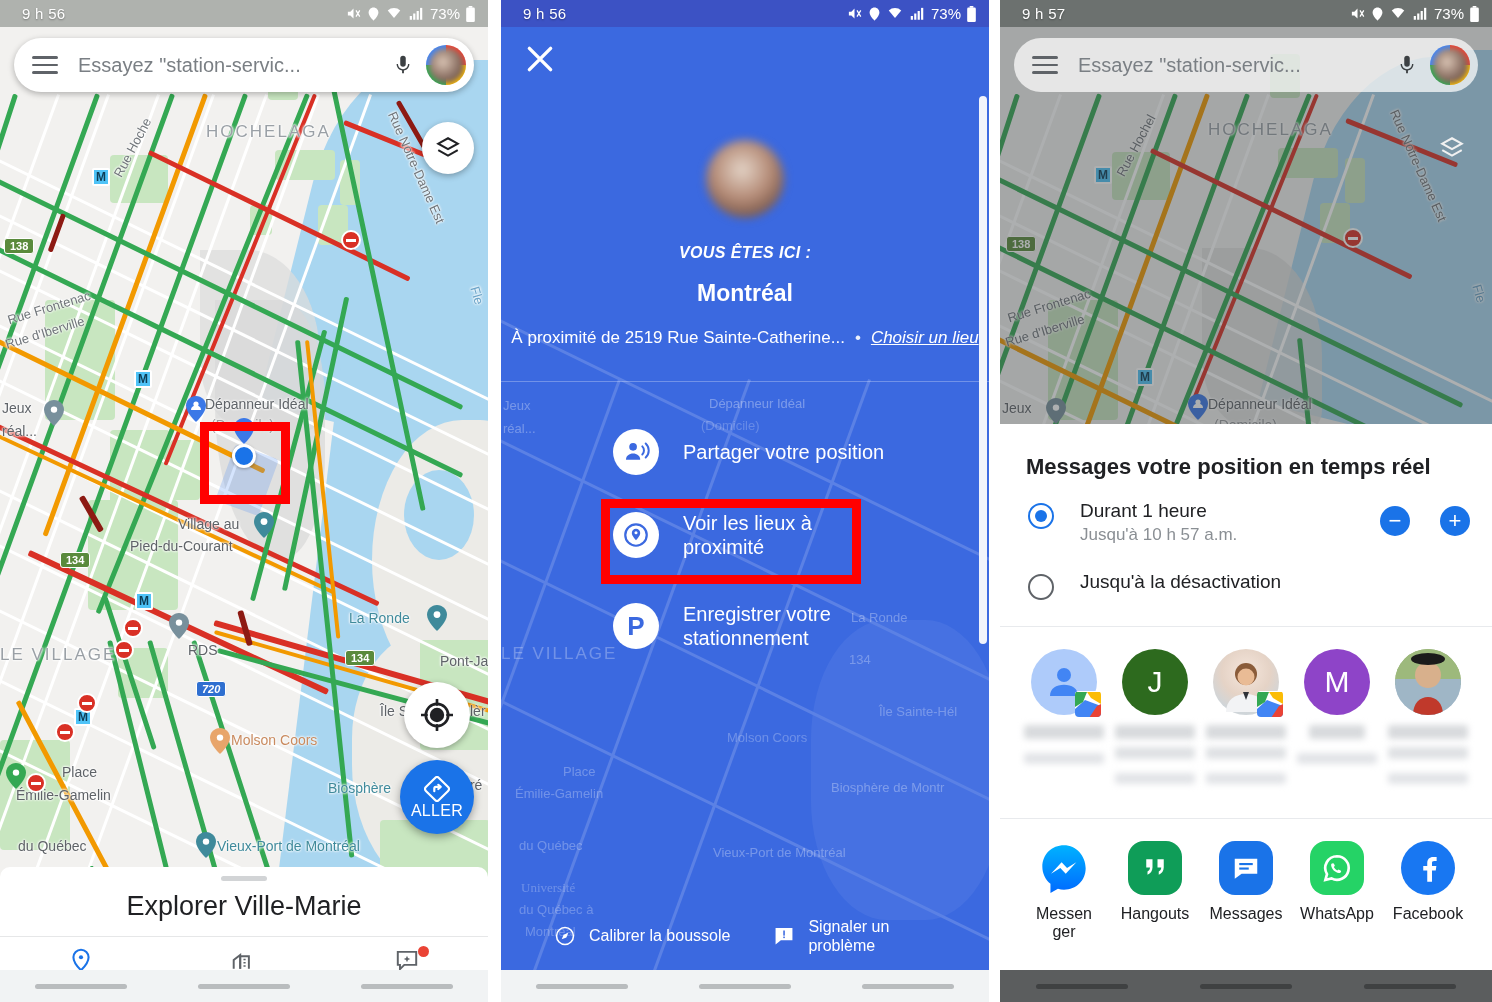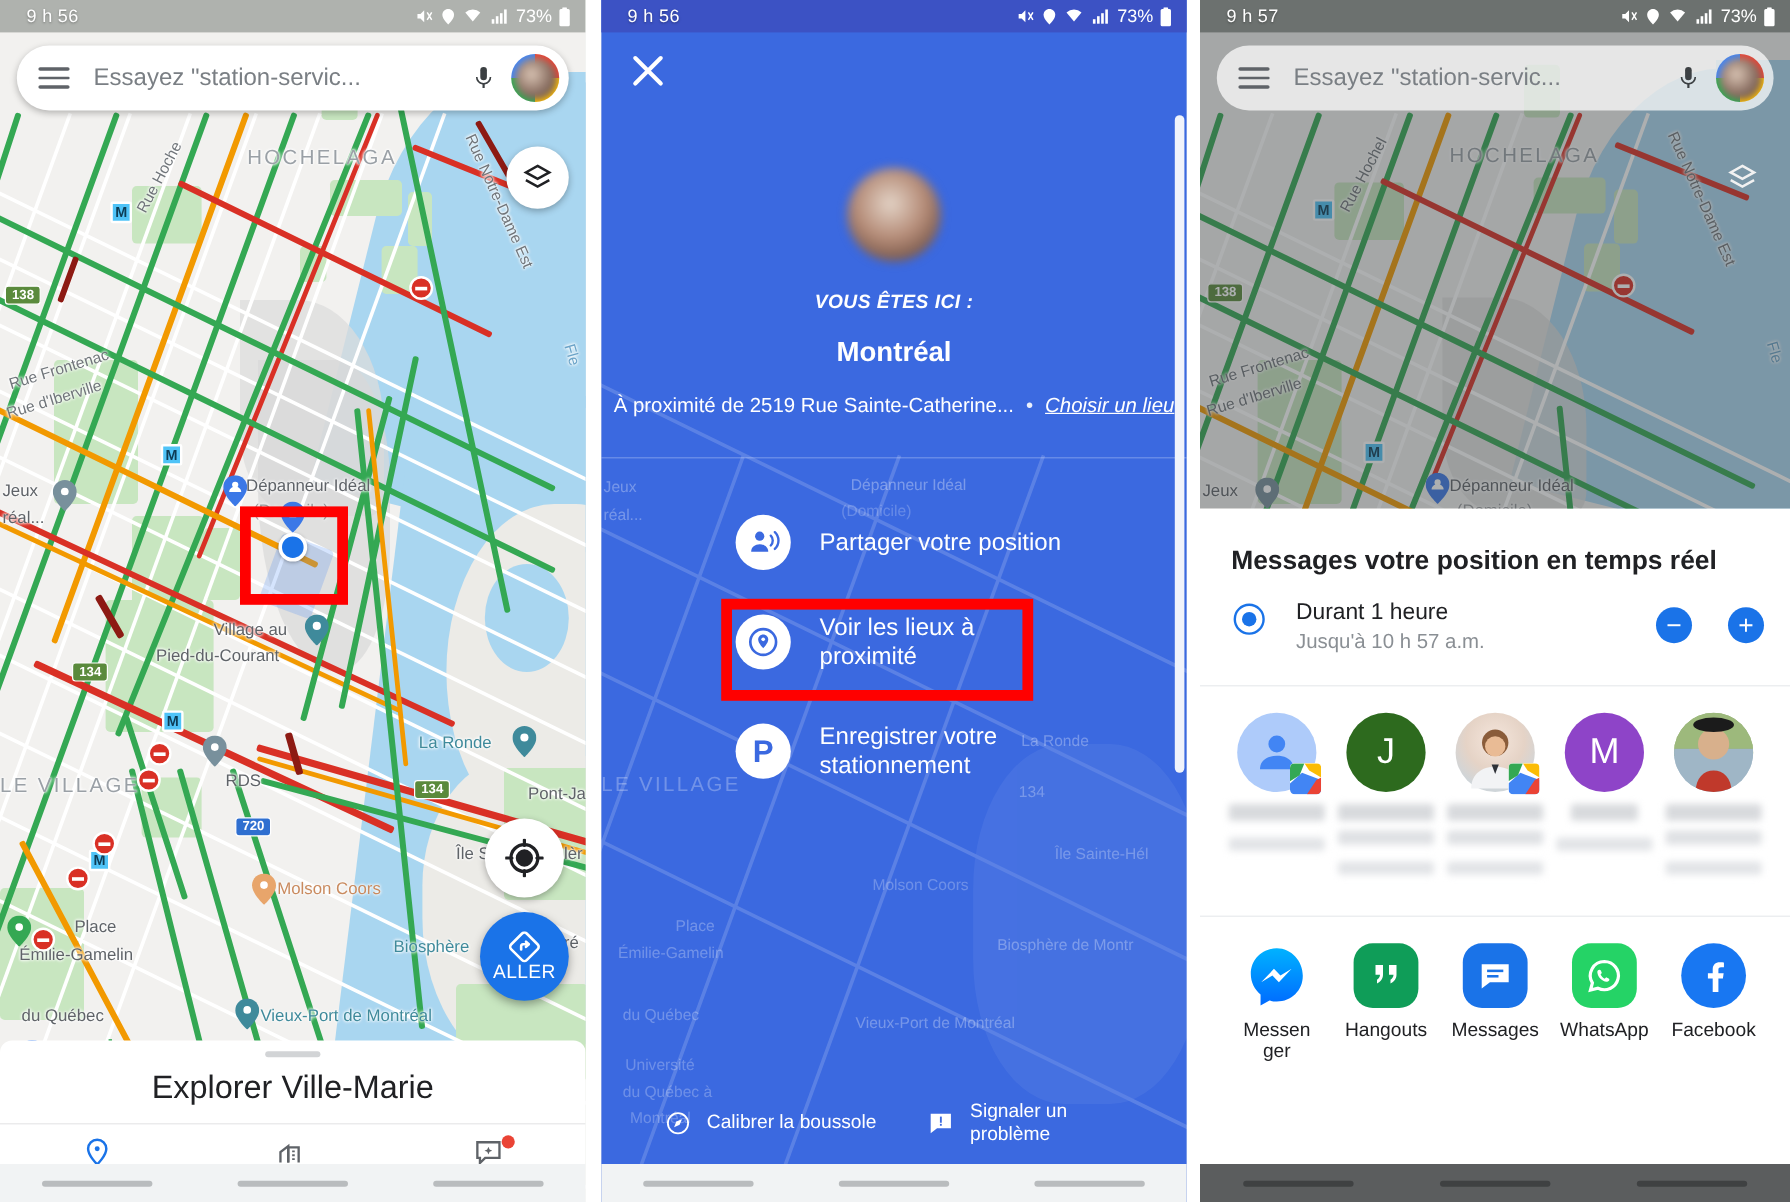--- a/index.html
+++ b/index.html
@@ -328,21 +328,21 @@
     <div class="maplabel poi" style="left:18px;top:838px;">du Québec</div>
     <div class="maplabel poi-teal" style="left:217px;top:838px;">Vieux-Port de Montréal</div>
 
     <div style="position:absolute;left:14px;top:812px;font-size:32px;font-family:'Liberation Sans',sans-serif;letter-spacing:-1px;margin-top:48px;">
       <span style="color:#4285f4;">G</span><span style="color:#ea4335;">o</span><span style="color:#fbbc05;">o</span><span style="color:#4285f4;">g</span><span style="color:#34a853;">l</span><span style="color:#ea4335;">e</span>
     </div>
 
     <div class="shield" style="left:4px;top:238px;">138</div>
     <div class="shield" style="left:60px;top:552px;">134</div>
     <div class="shield" style="left:345px;top:650px;">134</div>
-    <div class="shield blue" style="left:196px;top:681px;">720</div>
+    <div class="shield blue" style="left:196px;top:681px;font-style:italic;">720</div>
 
     <div class="metro" style="left:92px;top:168px;">M</div>
     <div class="metro" style="left:134px;top:370px;">M</div>
     <div class="metro" style="left:135px;top:592px;">M</div>
     <div class="metro" style="left:74px;top:708px;">M</div>
 
     <div class="noentry" style="left:123px;top:618px;"></div>
     <div class="noentry" style="left:114px;top:640px;"></div>
     <div class="noentry" style="left:77px;top:693px;"></div>
     <div class="noentry" style="left:55px;top:722px;"></div>
@@ -541,21 +541,21 @@
     <div class="maplabel" style="left:2px;top:421px;color:rgba(255,255,255,.3);text-shadow:none;">réal...</div>
     <div class="maplabel" style="left:350px;top:610px;color:rgba(255,255,255,.3);text-shadow:none;">La Ronde</div>
     <div class="maplabel hood" style="left:0px;top:644px;color:rgba(255,255,255,.28);text-shadow:none;">LE VILLAGE</div>
     <div class="maplabel" style="left:348px;top:652px;color:rgba(255,255,255,.28);text-shadow:none;">134</div>
     <div class="maplabel" style="left:62px;top:764px;color:rgba(255,255,255,.28);text-shadow:none;">Place</div>
     <div class="maplabel" style="left:14px;top:786px;color:rgba(255,255,255,.28);text-shadow:none;">Émilie-Gamelin</div>
     <div class="maplabel" style="left:330px;top:780px;color:rgba(255,255,255,.3);text-shadow:none;">Biosphère de Montr</div>
     <div class="maplabel" style="left:378px;top:704px;color:rgba(255,255,255,.28);text-shadow:none;">Île Sainte-Hél</div>
     <div class="maplabel" style="left:212px;top:845px;color:rgba(255,255,255,.3);text-shadow:none;">Vieux-Port de Montréal</div>
     <div class="maplabel" style="left:18px;top:838px;color:rgba(255,255,255,.28);text-shadow:none;">du Québec</div>
-    <div class="maplabel" style="left:20px;top:880px;color:rgba(255,255,255,.26);text-shadow:none;">Université</div>
+    <div class="maplabel" style="left:20px;top:880px;color:rgba(255,255,255,.26);text-shadow:none;font-family:Liberation Serif, serif;">Université</div>
     <div class="maplabel" style="left:18px;top:902px;color:rgba(255,255,255,.26);text-shadow:none;">du Québec à</div>
     <div class="maplabel" style="left:24px;top:924px;color:rgba(255,255,255,.26);text-shadow:none;">Montréal</div>
     <div class="maplabel" style="left:226px;top:730px;color:rgba(255,255,255,.26);text-shadow:none;">Molson Coors</div>
   </div>
 
   <div class="statusbar blue">
     <div class="sb-time">9 h 56</div>
     <div class="sb-icons">
       <svg width="17" height="15" viewBox="0 0 24 24" fill="#fff">
             <path d="M3 9v6h4l5 5V4L7 9H3z"></path>
@@ -795,20 +795,26 @@
       <div class="radio-text">
         <div class="rt1">Durant 1 heure</div>
         <div class="rt2">Jusqu'à 10 h 57 a.m.</div>
       </div>
       <div class="stepper">
         <div class="step-btn">−</div>
         <div class="step-btn">+</div>
       </div>
     </div>
 
+    <div class="radio-row" style="padding-top:26px;">
+      <div class="radio"></div>
+      <div class="radio-text">
+        <div class="rt1">Jusqu'à la désactivation</div>
+      </div>
+    </div>
 
     <div class="hr"></div>
 
     <div class="contacts">
       <div class="contact">
         <div class="c-av" style="background:#aecbfa;">
           <svg width="42" height="42" viewBox="0 0 24 24" fill="#4285f4">
                 <circle cx="12" cy="8" r="4"></circle>
                 <path d="M4 20c0-4.4 3.6-6.4 8-6.4s8 2 8 6.4z"></path>
               </svg>

